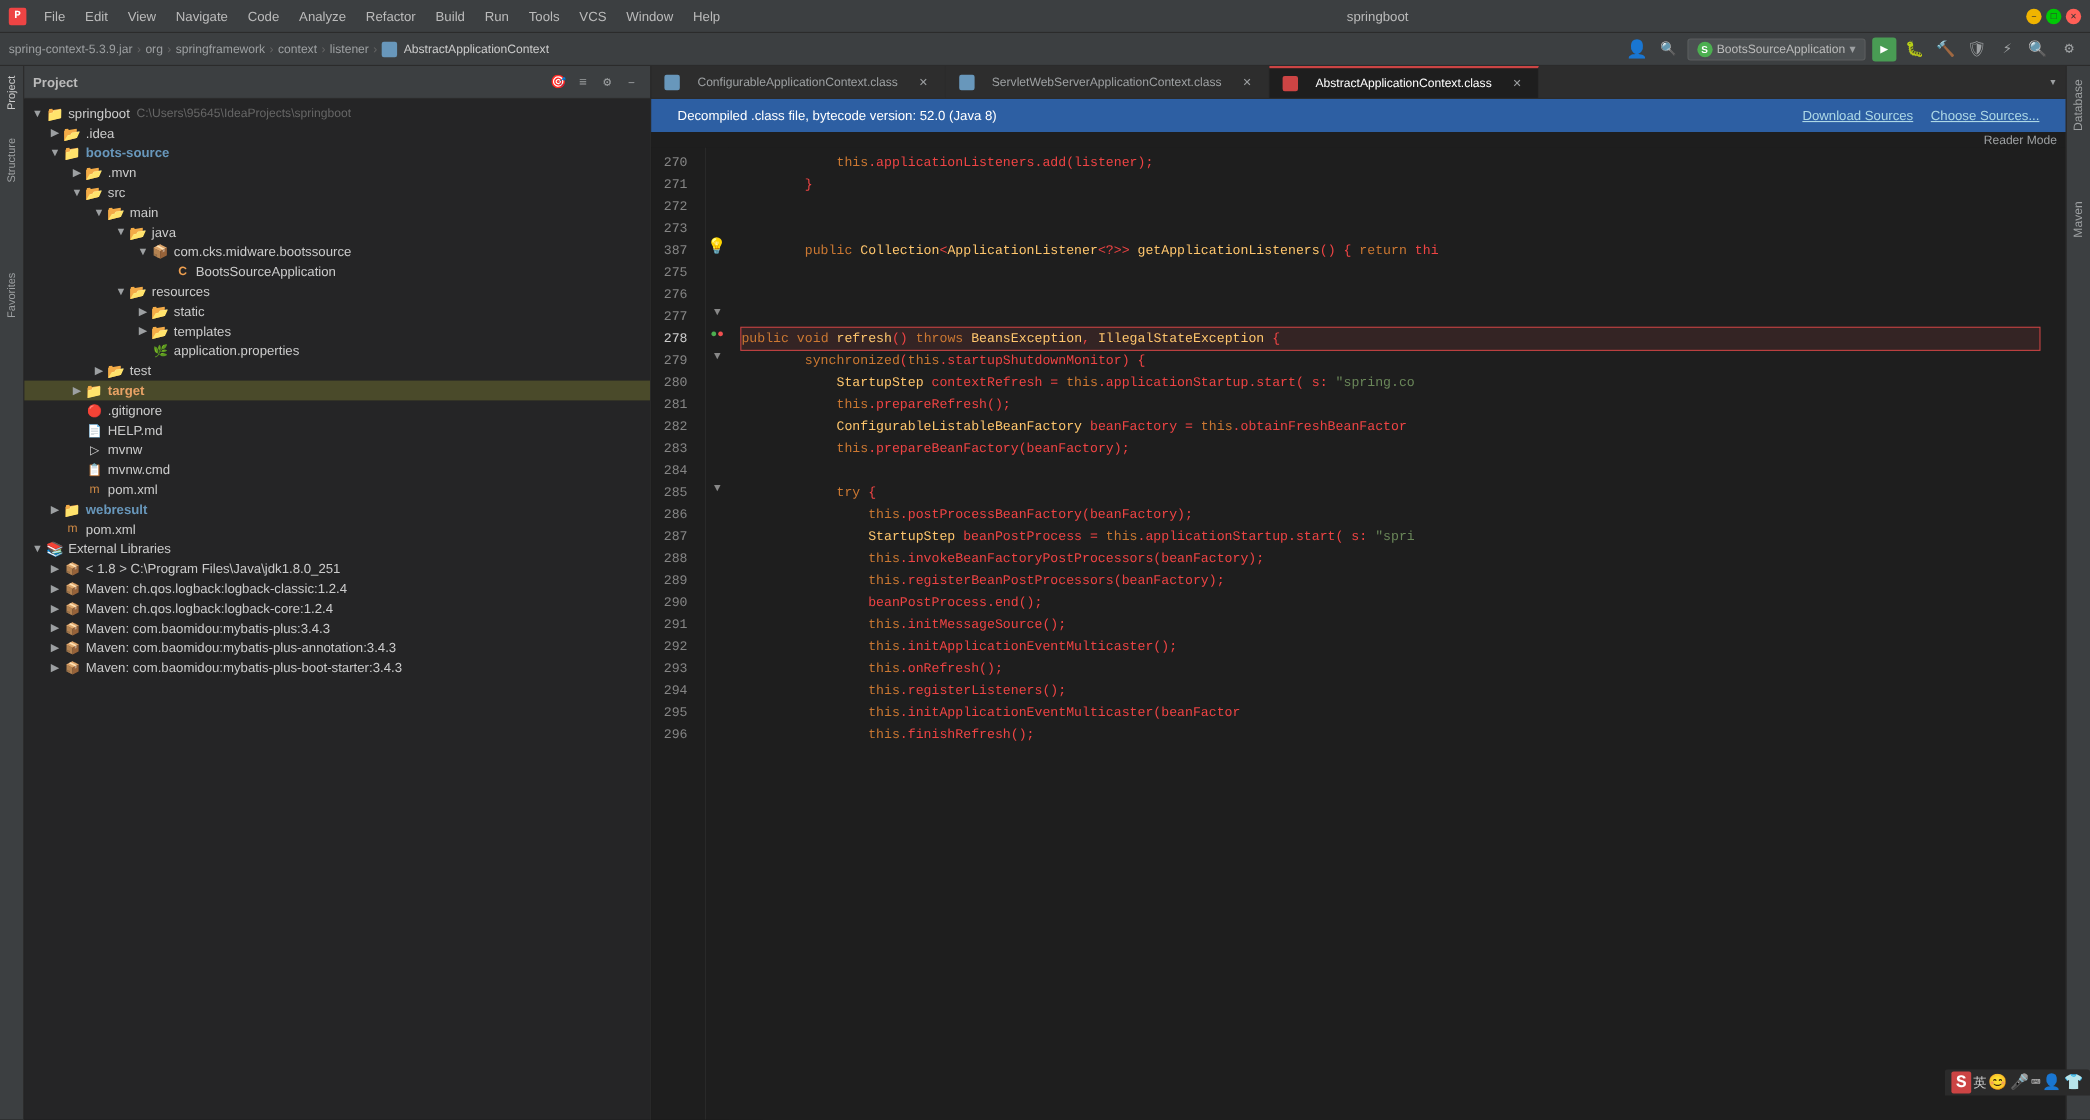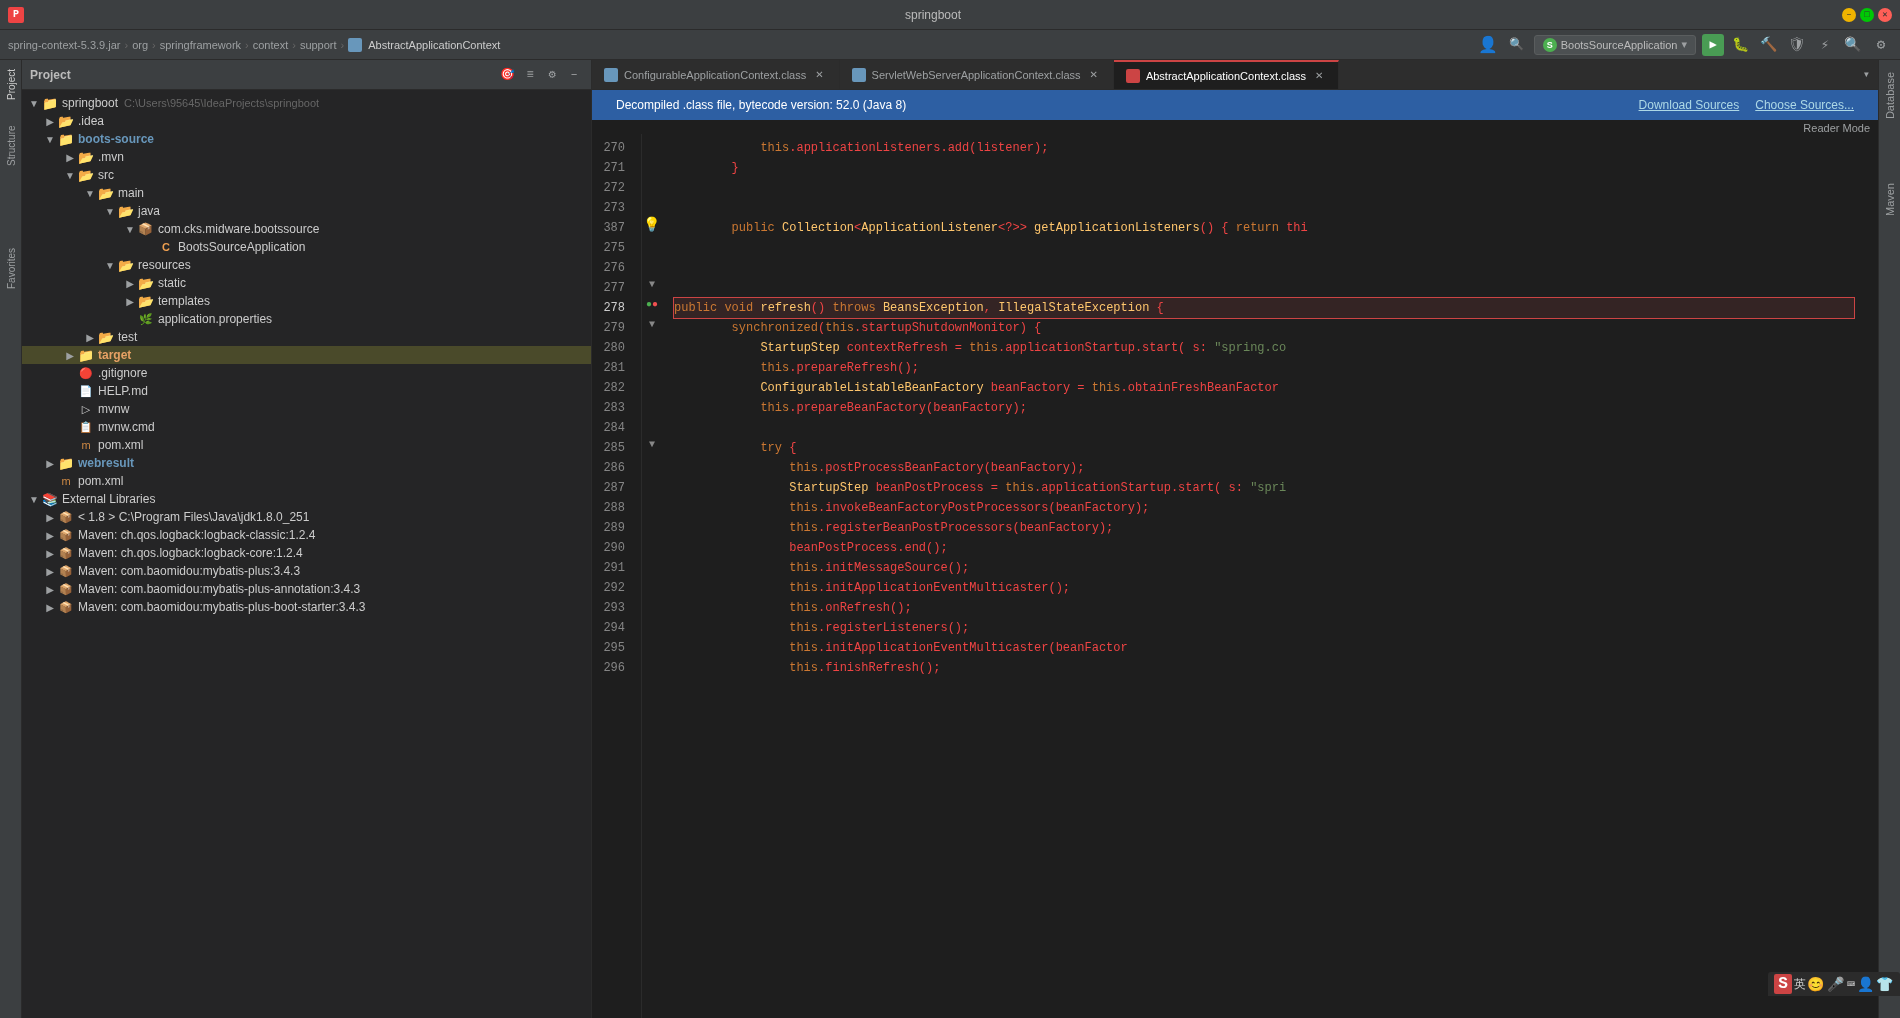--- a/index.html
+++ b/index.html
@@ -51,21 +51,21 @@
     .tree-icon { width: 16px; height: 16px; display: inline-flex; align-items: center; justify-content: center; margin-right: 4px; flex-shrink: 0; }
     .tree-label { color: #cccccc; }
     .tree-label.blue { color: #6897bb; font-weight: bold; }
     .tree-label.orange { color: #e8a265; font-weight: bold; }
     .folder-icon { color: #dcb67a; font-size: 13px; }
     .folder-icon.blue { color: #6897bb; font-size: 13px; }
 
     
     .editor-area { flex: 1; display: flex; flex-direction: column; }
     .tab-bar { height: 30px; background: #2d2d2d; display: flex; align-items: stretch; border-bottom: 1px solid #2b2b2b; }
-    .tab { display: flex; align-items: center; padding: 0 12px; gap: 6px; cursor: pointer; font-family: sans-serif; font-size: 11px; color: #9da0a2; border-right: 1px solid #2b2b2b; min-width: 0; }
+    .tab { display: flex; align-items: center; padding: 0 12px; gap: 16px; cursor: pointer; font-family: sans-serif; font-size: 11px; color: #9da0a2; border-right: 1px solid #2b2b2b; min-width: 0; }
     .tab.active { background: #1e1e1e; color: #ffffff; border-top: 2px solid #e97b7b; }
     .tab-icon { width: 14px; height: 14px; background: #6897bb; border-radius: 2px; flex-shrink: 0; }
     .tab-close { color: #9da0a2; font-size: 10px; cursor: pointer; padding: 1px 3px; border-radius: 2px; }
     .tab-more { display: flex; align-items: center; padding: 0 8px; color: #9da0a2; cursor: pointer; margin-left: auto; }
 
     
     .info-bar { height: 30px; background: #2d5fa3; display: flex; align-items: center; padding: 0 24px; gap: 20px; }
     .info-text { color: #ffffff; font-family: sans-serif; font-size: 12px; }
     .info-actions { margin-left: auto; display: flex; gap: 16px; }
     .info-action { color: #add8e6; font-family: sans-serif; font-size: 12px; cursor: pointer; text-decoration: underline; }
@@ -100,39 +100,54 @@
 
     .spring-logo { background: #4caf50; color: white; font-size: 9px; border-radius: 50%; width: 14px; height: 14px; display: flex; align-items: center; justify-content: center; font-weight: bold; }
 
     .tree-path { color: #666; font-size: 11px; margin-left: 6px; }
   </style>
 </head>
 <body>
 
 <div class="title-bar">
   <div class="title-bar-icon">P</div>
+  <div class="title-bar-menu">
+    <span class="menu-item">File</span>
+    <span class="menu-item">Edit</span>
+    <span class="menu-item">View</span>
+    <span class="menu-item">Navigate</span>
+    <span class="menu-item">Code</span>
+    <span class="menu-item">Analyze</span>
+    <span class="menu-item">Refactor</span>
+    <span class="menu-item">Build</span>
+    <span class="menu-item">Run</span>
+    <span class="menu-item">Tools</span>
+    <span class="menu-item">VCS</span>
+    <span class="menu-item">Window</span>
+    <span class="menu-item">Help</span>
+  </div>
   <div class="title-bar-title">springboot</div>
   <div class="title-bar-controls">
     <div class="title-ctrl minimize">–</div>
     <div class="title-ctrl maximize">□</div>
     <div class="title-ctrl close">✕</div>
   </div>
 </div>
 
 <div class="nav-bar">
   <div class="breadcrumb">
     <span class="breadcrumb-item">spring-context-5.3.9.jar</span>
     <span class="breadcrumb-sep">›</span>
     <span class="breadcrumb-item">org</span>
     <span class="breadcrumb-sep">›</span>
     <span class="breadcrumb-item">springframework</span>
     <span class="breadcrumb-sep">›</span>
     <span class="breadcrumb-item">context</span>
     <span class="breadcrumb-sep">›</span>
-    <span class="breadcrumb-item">support</span>
+    <span class="breadcrumb-item">listener</span>
     <span class="breadcrumb-sep">›</span>
     <span class="breadcrumb-file-icon"></span>
     <span class="breadcrumb-item" style="color:#cccccc">AbstractApplicationContext</span>
   </div>
   <div class="nav-right">
     <div class="icon-btn" style="font-size:16px;">👤</div>
     <div class="icon-btn">🔍</div>
     <div class="run-config">
       <span class="spring-logo">S</span>
       <span>BootsSourceApplication</span>

